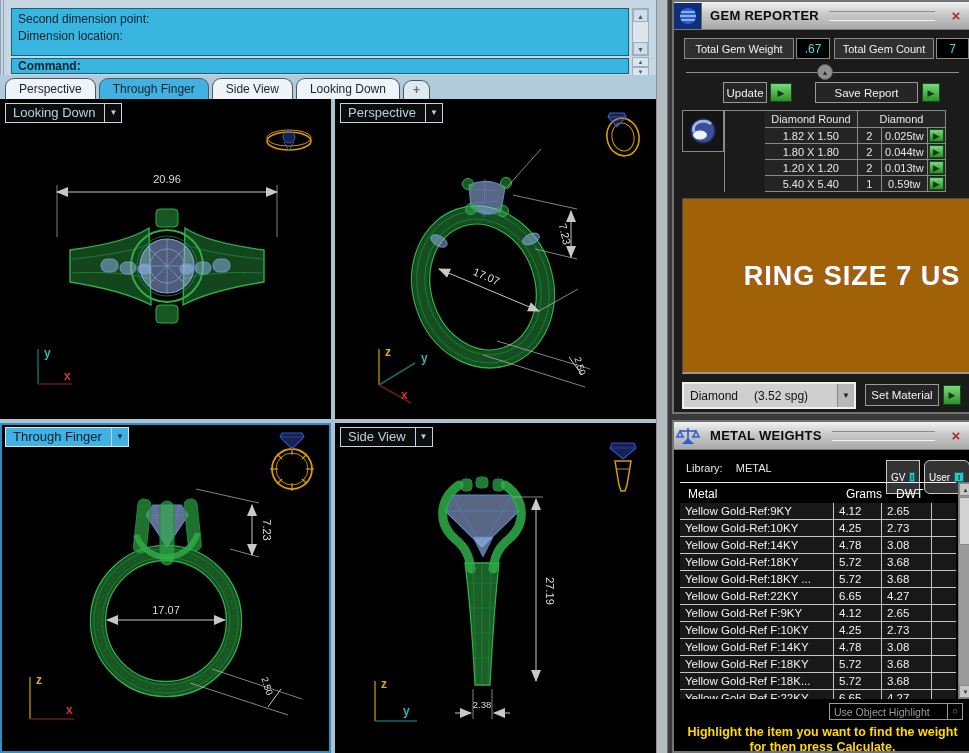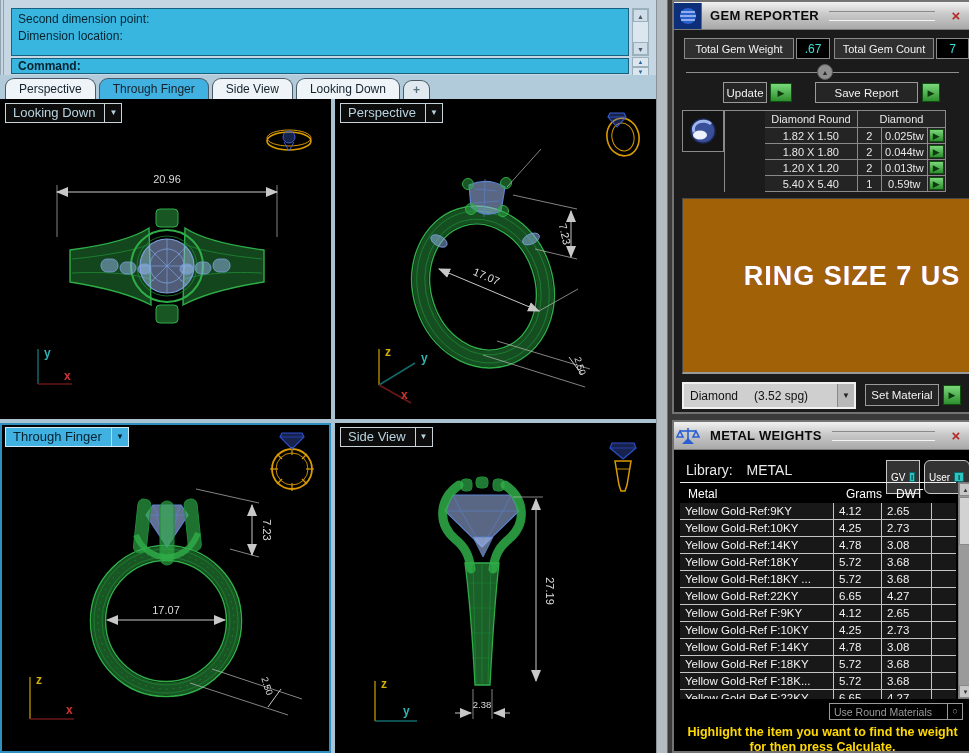--- a/index.html
+++ b/index.html
@@ -86,21 +86,21 @@
                 text-shadow:1px 0 0 rgba(255,90,90,.4),-1px 0 0 rgba(90,90,255,.4);}
 
   #matdrop{position:absolute;left:8px;top:380px;width:174px;height:27px;border:2px solid #f0f0f0;background:#cfcfcf;
            display:flex;align-items:center;cursor:pointer;}
   #matdrop .mname{font-size:12px;color:#111;padding-left:6px;}
   #matdrop .mspg{font-size:12px;color:#111;margin-left:16px;flex:1;}
   #matdrop .darr{width:17px;height:100%;background:#b8b8b8;border-left:1px solid #8a8a8a;font-size:8px;color:#222;
                  display:flex;align-items:center;justify-content:center;}
 
   #metalpanel{top:420px;height:333px;background:#000000;overflow:hidden;}
-  .librow{position:absolute;left:12px;top:40px;font-size:14px;color:#e8e8e8;}
+  .librow{position:absolute;left:12px;top:40px;font-size:11px;color:#e8e8e8;}
   .ubtn{position:absolute;height:17px;background:#333;border:1px solid #c8c8c8;color:#fff;font-size:10px;
         display:flex;align-items:center;gap:4px;padding:16px 4px;cursor:pointer;}
   .chip{width:10px;height:10px;background:#2fc4c4;border:1px solid #0a6a6a;color:#083a3a;font-size:8px;font-weight:bold;
         line-height:9px;text-align:center;}
 
   #mthead{position:absolute;left:6px;top:60px;width:276px;height:21px;border-top:1px solid #eee;color:#fff;font-size:12px;}
   #mthead span{position:absolute;top:4px;}
   #mtrows{position:absolute;left:6px;top:81px;width:276px;height:196px;overflow:hidden;}
   .mrow{display:flex;height:17px;background:#181818;border-bottom:1px solid #c4c4c4;color:#f2f2f2;font-size:11.5px;cursor:pointer;}
   .mrow .mc{border-right:1px solid #c4c4c4;display:flex;align-items:center;overflow:hidden;white-space:nowrap;padding-left:5px;}
@@ -629,21 +629,21 @@
           </div>
         </div>
 
       <div id="mtscroll">
         <div class="sb" style="top:0;">▲</div>
         <div class="thumb"></div>
         <div class="sb" style="bottom:0;">▼</div>
       </div>
 
       <div id="useobj">
-        <span class="t">Use Round Materials</span>
+        <span class="t">Use Object Highlight</span>
         <span class="radio">○</span>
       </div>
 
       <div id="hint">Highlight the item you want to find the weight for then press Calculate.</div>
     </div>
 
   </div>
 </div>
 
 </body></html>

